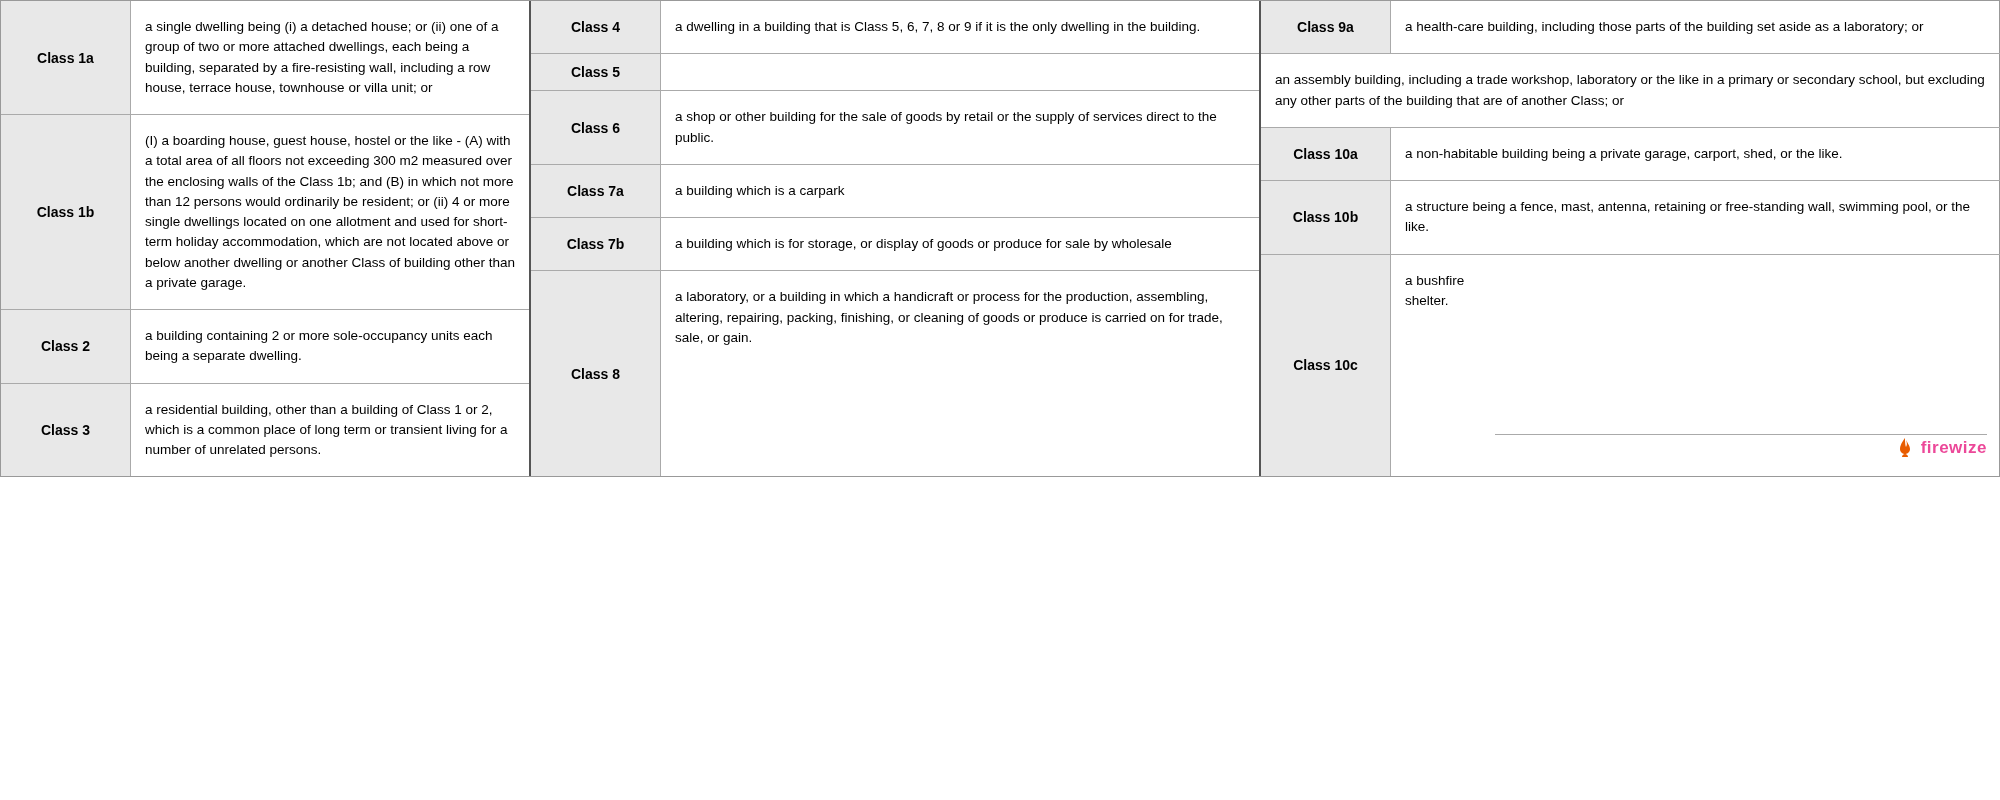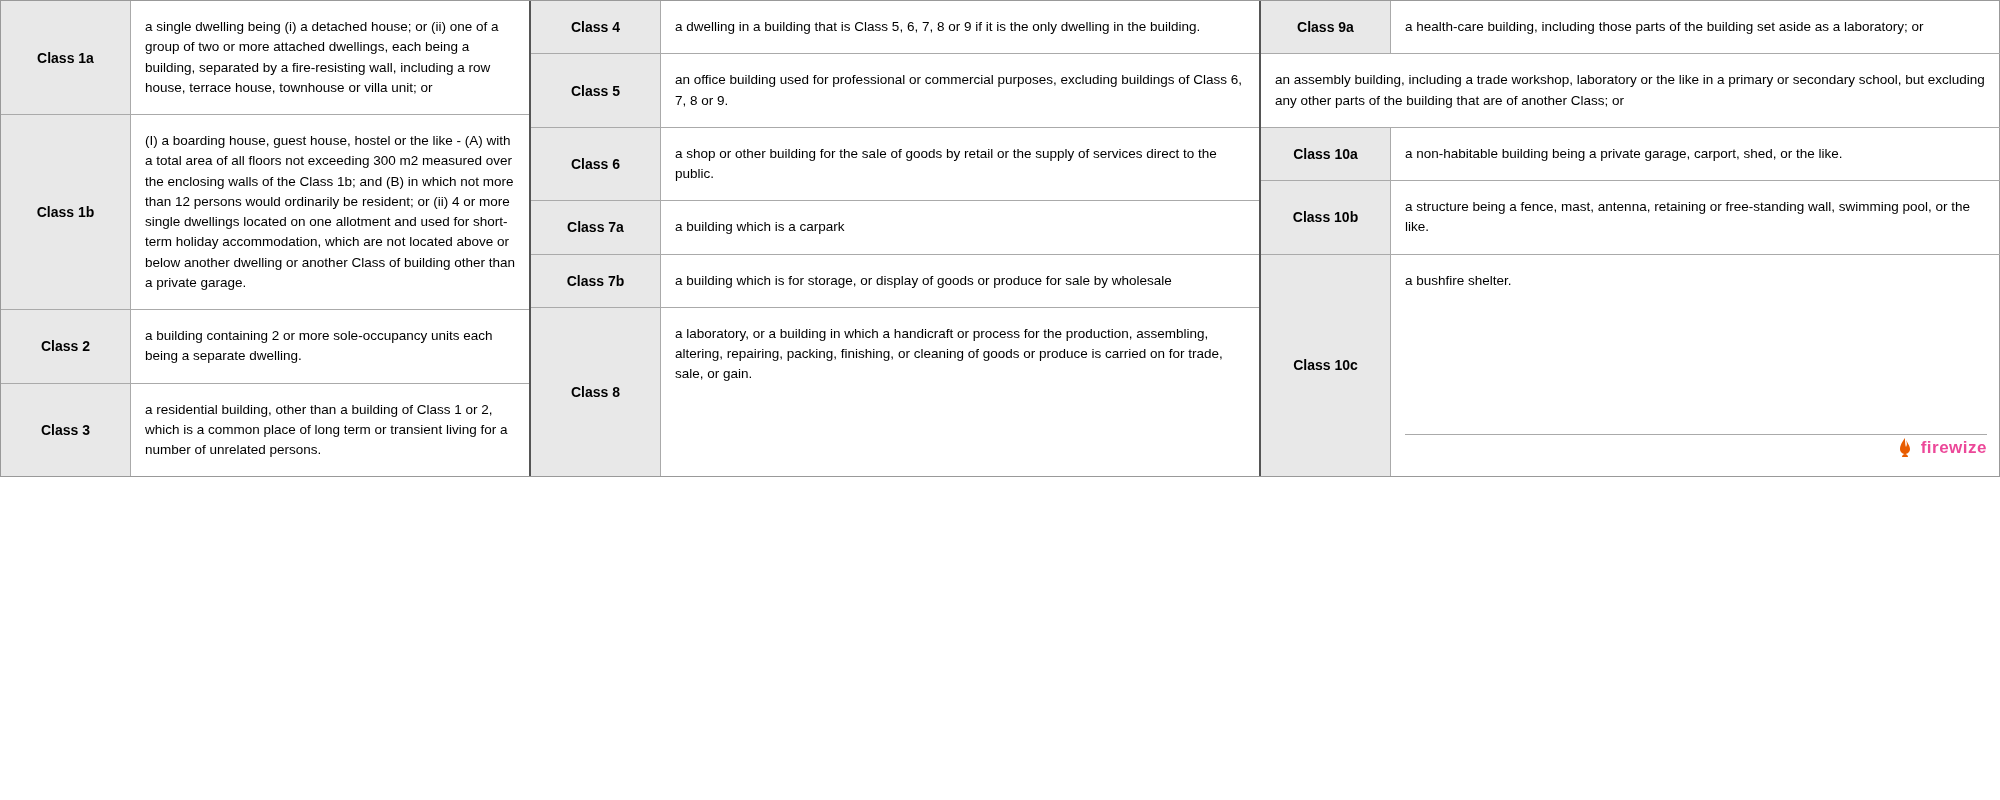--- a/index.html
+++ b/index.html
@@ -102,21 +102,20 @@
     </div>
   </div>
 
   <div class="section section-2">
     <div class="row">
       <div class="cell-label">Class 4</div>
       <div class="cell-content">a dwelling in a building that is Class 5, 6, 7, 8 or 9 if it is the only dwelling in the building.</div>
     </div>
     <div class="row">
       <div class="cell-label">Class 5</div>
-      <div class="cell-content">an office building used for professional or commercial purposes, excluding buildings of Class 6, 7, 8 or 9.</div>
     </div>
     <div class="row">
       <div class="cell-label">Class 6</div>
       <div class="cell-content">a shop or other building for the sale of goods by retail or the supply of services direct to the public.</div>
     </div>
     <div class="row">
       <div class="cell-label">Class 7a</div>
       <div class="cell-content">a building which is a carpark</div>
     </div>
     <div class="row">
@@ -140,21 +139,21 @@
     <div class="row">
       <div class="cell-label">Class 10a</div>
       <div class="cell-content">a non-habitable building being a private garage, carport, shed, or the like.</div>
     </div>
     <div class="row">
       <div class="cell-label">Class 10b</div>
       <div class="cell-content">a structure being a fence, mast, antenna, retaining or free-standing wall, swimming pool, or the like.</div>
     </div>
     <div class="row" style="flex:1;position:relative;">
       <div class="cell-label">Class 10c</div>
-      <div class="cell-content" style="display:flex;align-items:flex-start;flex-direction:column;justify-content:space-between;height:100%;">
+      <div class="cell-content" style="display:flex;align-items:flex-start;flex-direction:row;justify-content:space-between;height:100%;">
         <span>a bushfire shelter.</span>
         <div class="branding-row" style="width:100%;justify-content:flex-end;padding:0;margin-top:auto;">
           <div class="firewize-logo">
             <svg width="24" height="24" viewBox="0 0 24 24" fill="none" xmlns="http://www.w3.org/2000/svg">
               <path d="M12 2C12 2 7 8 7 13C7 15.76 9.24 18 12 18C14.76 18 17 15.76 17 13C17 10 14 6 13 4C13 4 15 8 13 11C12 9 12 2 12 2Z" fill="#e85c00"></path>
               <path d="M12 18C10.34 18 9 19.34 9 21H15C15 19.34 13.66 18 12 18Z" fill="#e85c00"></path>
             </svg>
             <span style="font-size:17px;font-weight:bold;letter-spacing:0.5px;color:#ec4899;">firewize</span>
           </div>
         </div>

